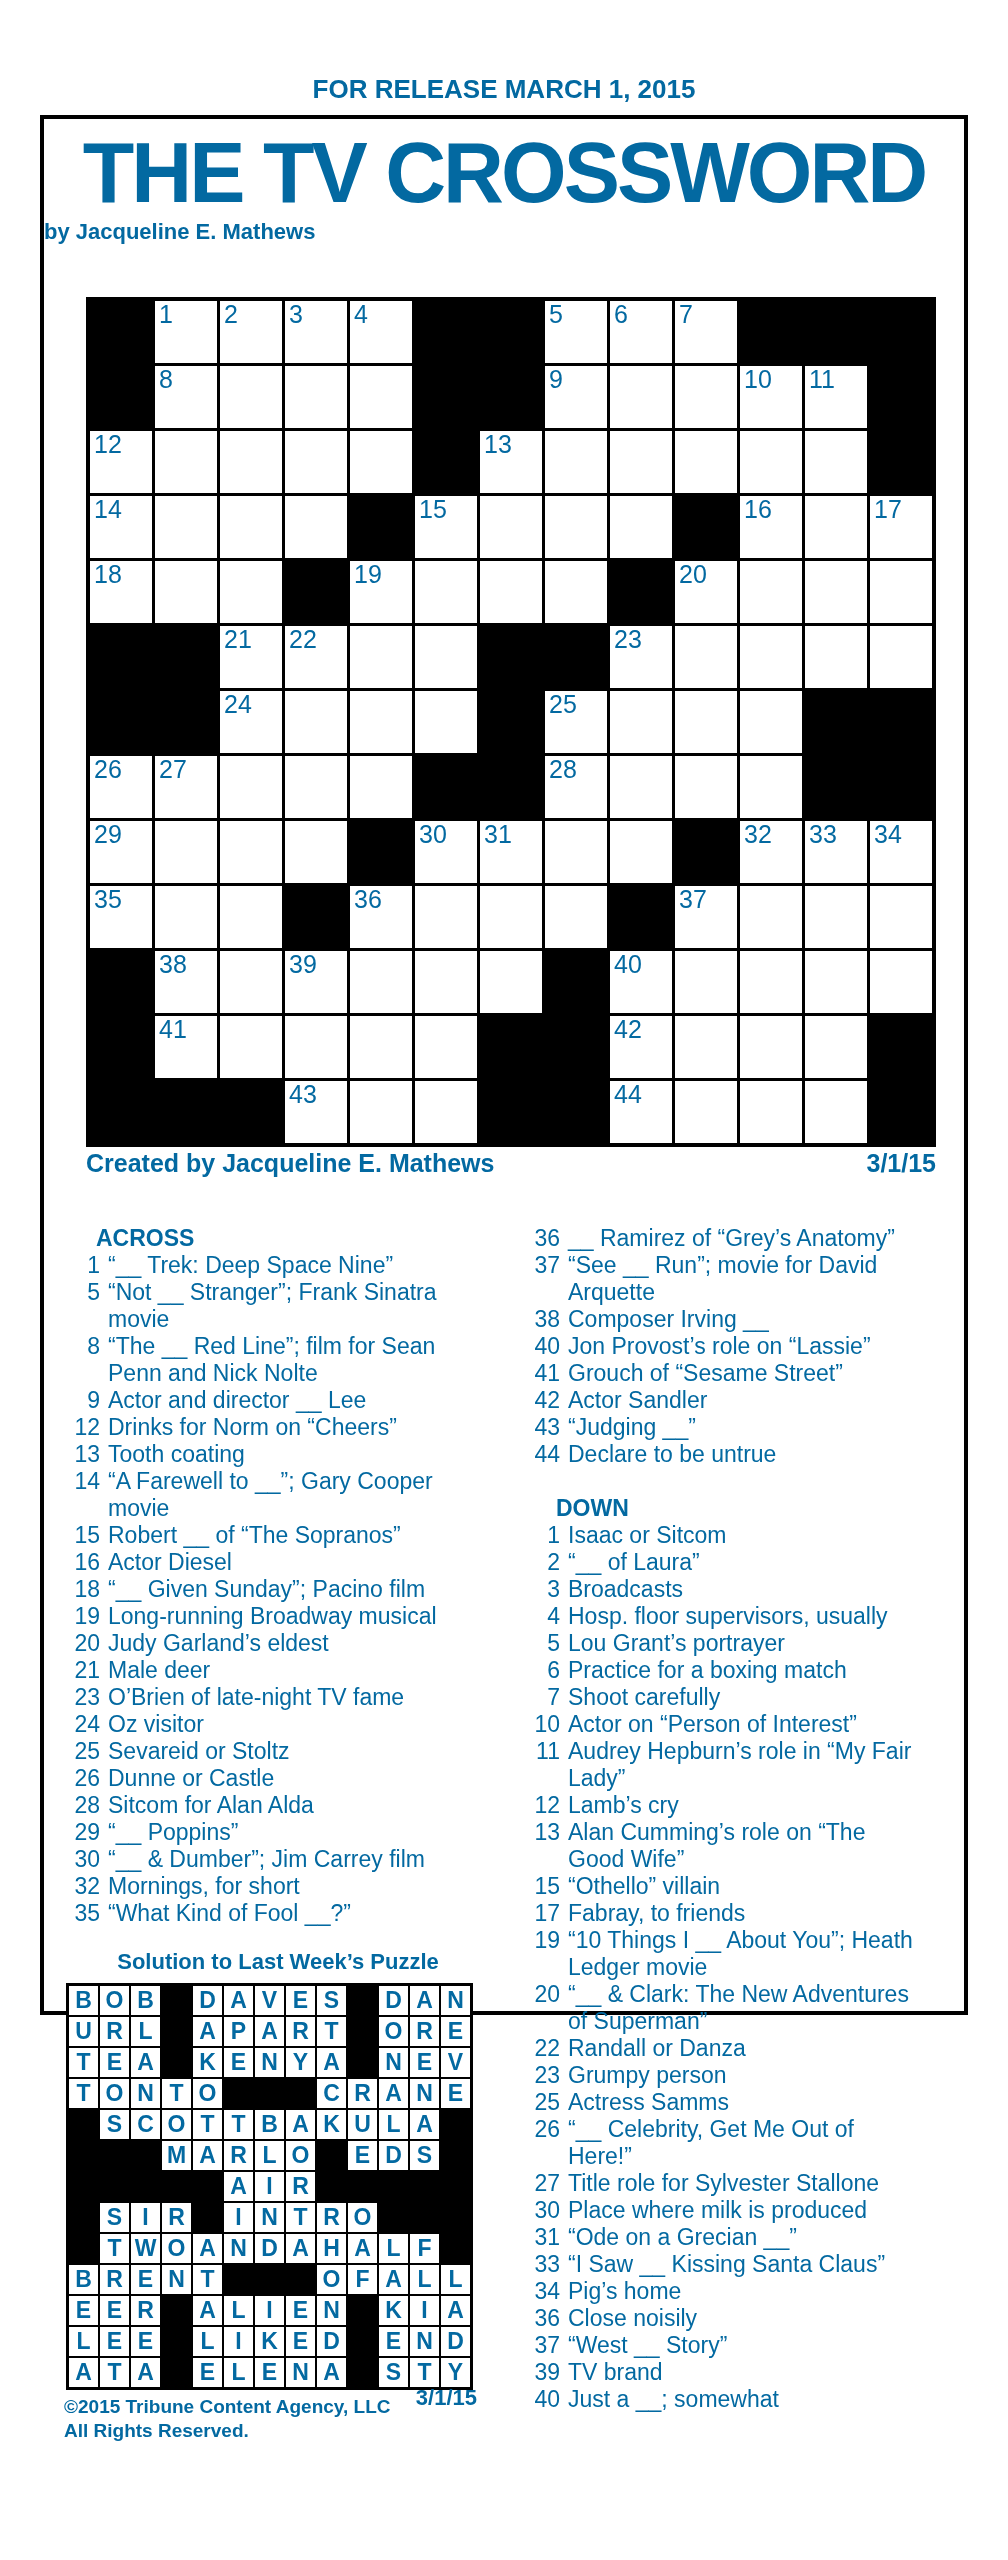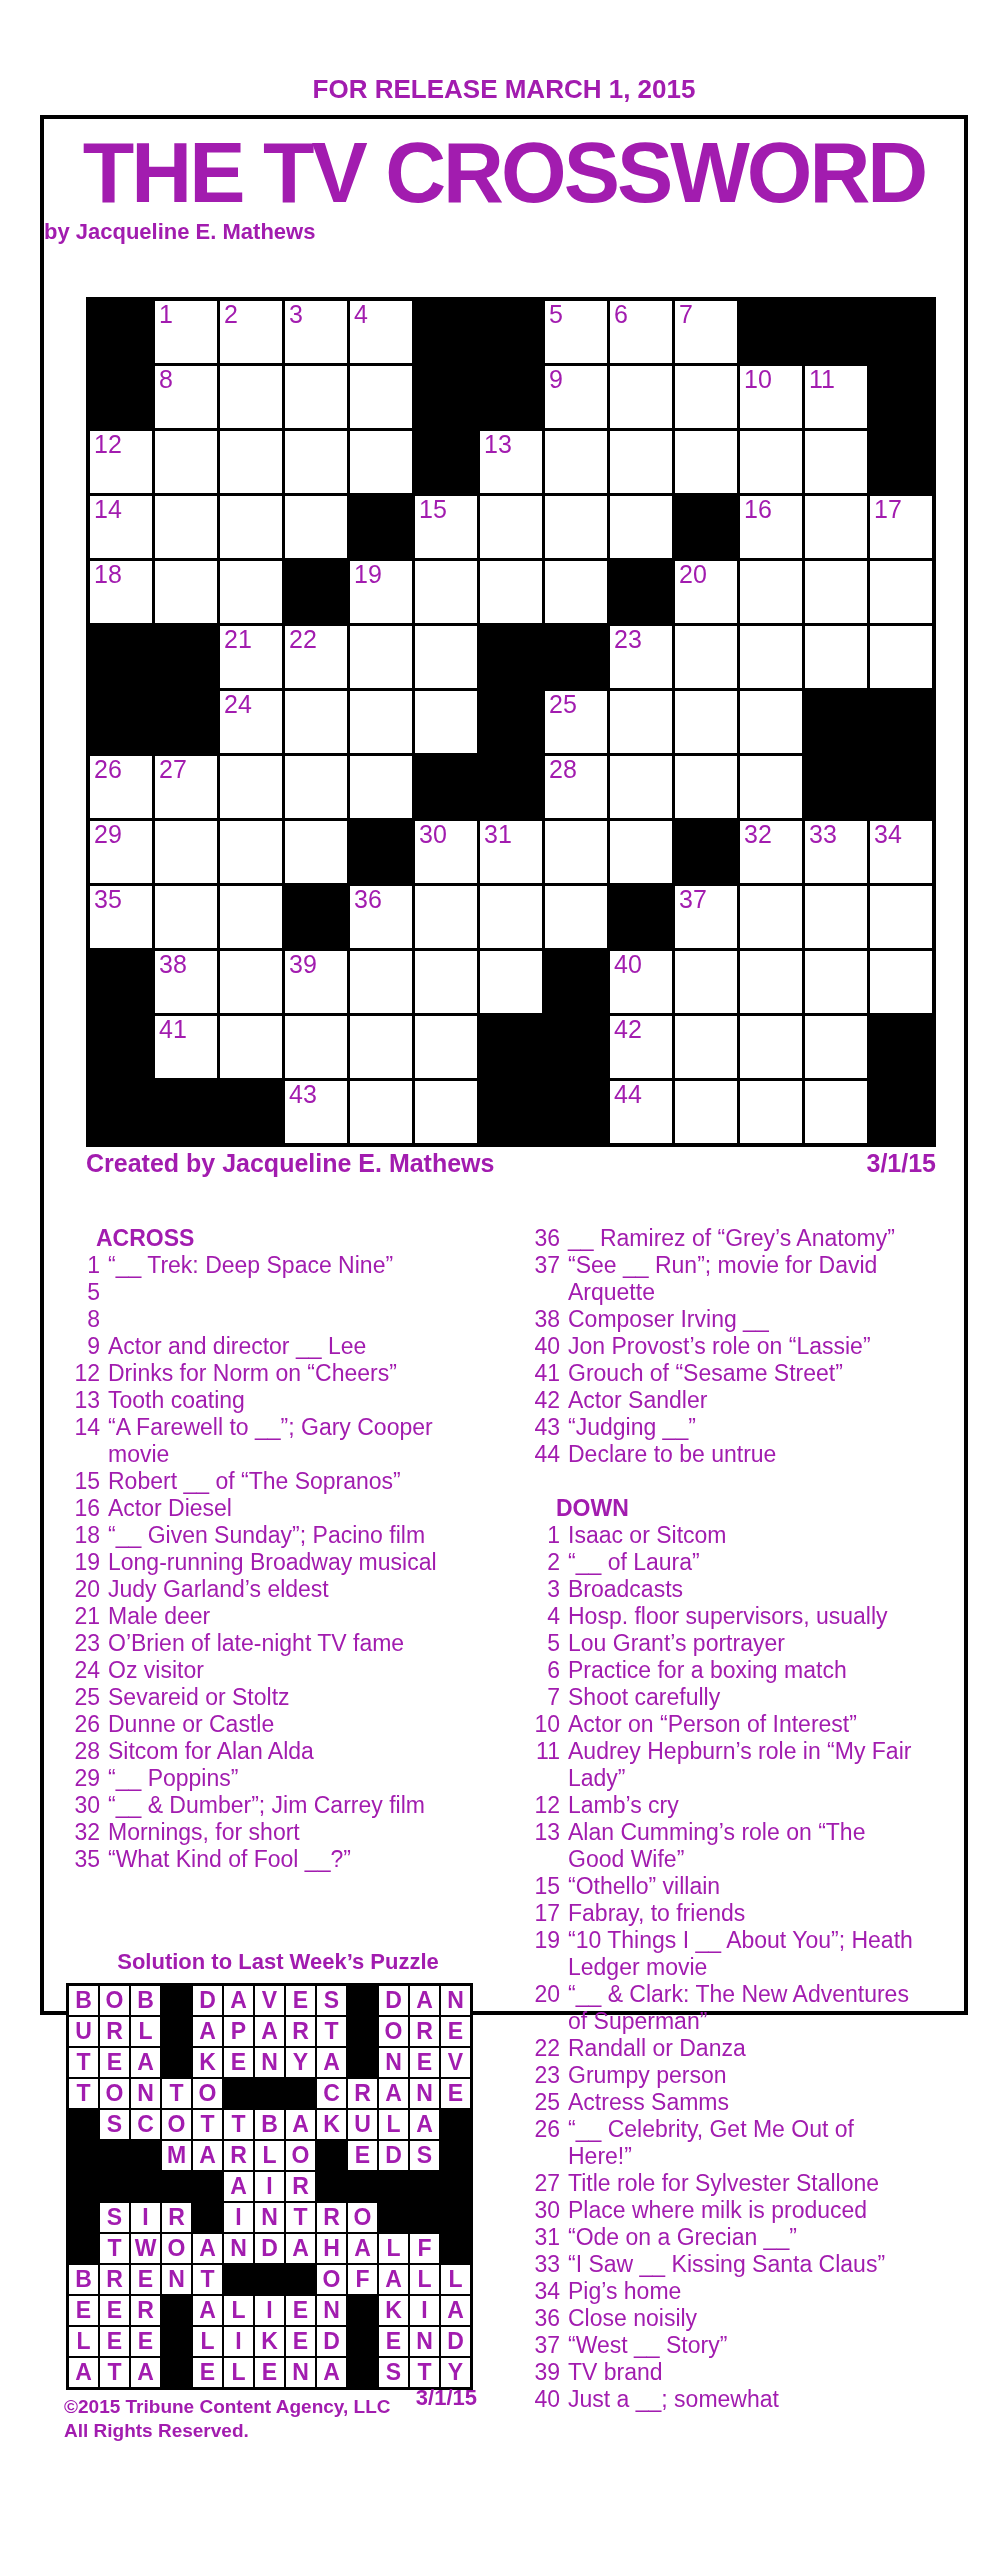--- a/index.html
+++ b/index.html
@@ -1,18 +1,18 @@
 <!DOCTYPE html>
 <html><head>
 <meta charset="utf-8">
 <style>
   html,body { margin:0; padding:0; background:#fff; }
   .page {
     position:relative; width:1008px; height:2560px; background:#ffffff;
-    font-family:"Liberation Sans","DejaVu Sans",sans-serif; color:#a21caf;
+    font-family:"Liberation Sans","DejaVu Sans",sans-serif; color:#0369a1;
     overflow:hidden;
   }
   .release {
     position:absolute; top:74px; left:0; width:100%;
     text-align:center; font-weight:bold; font-size:26px; letter-spacing:0;
   }
   .pbox {
     position:absolute; left:40px; top:115px; width:928px; height:1900px;
     border:4px solid #000; box-sizing:border-box;
   }
@@ -356,23 +356,25 @@
 
     <div class="cluecol left">
       <div class="clue-header">ACROSS</div>
       <div id="across-left">
           <div class="clue">
             <span class="cno">1</span>
             <span class="ctx">“__ Trek: Deep Space Nine”</span>
           </div>
           <div class="clue">
             <span class="cno">5</span>
+            <span class="ctx">“Not __ Stranger”; Frank Sinatra movie</span>
           </div>
           <div class="clue">
             <span class="cno">8</span>
+            <span class="ctx">“The __ Red Line”; film for Sean Penn and Nick Nolte</span>
           </div>
           <div class="clue">
             <span class="cno">9</span>
             <span class="ctx">Actor and director __ Lee</span>
           </div>
           <div class="clue">
             <span class="cno">12</span>
             <span class="ctx">Drinks for Norm on “Cheers”</span>
           </div>
           <div class="clue">

